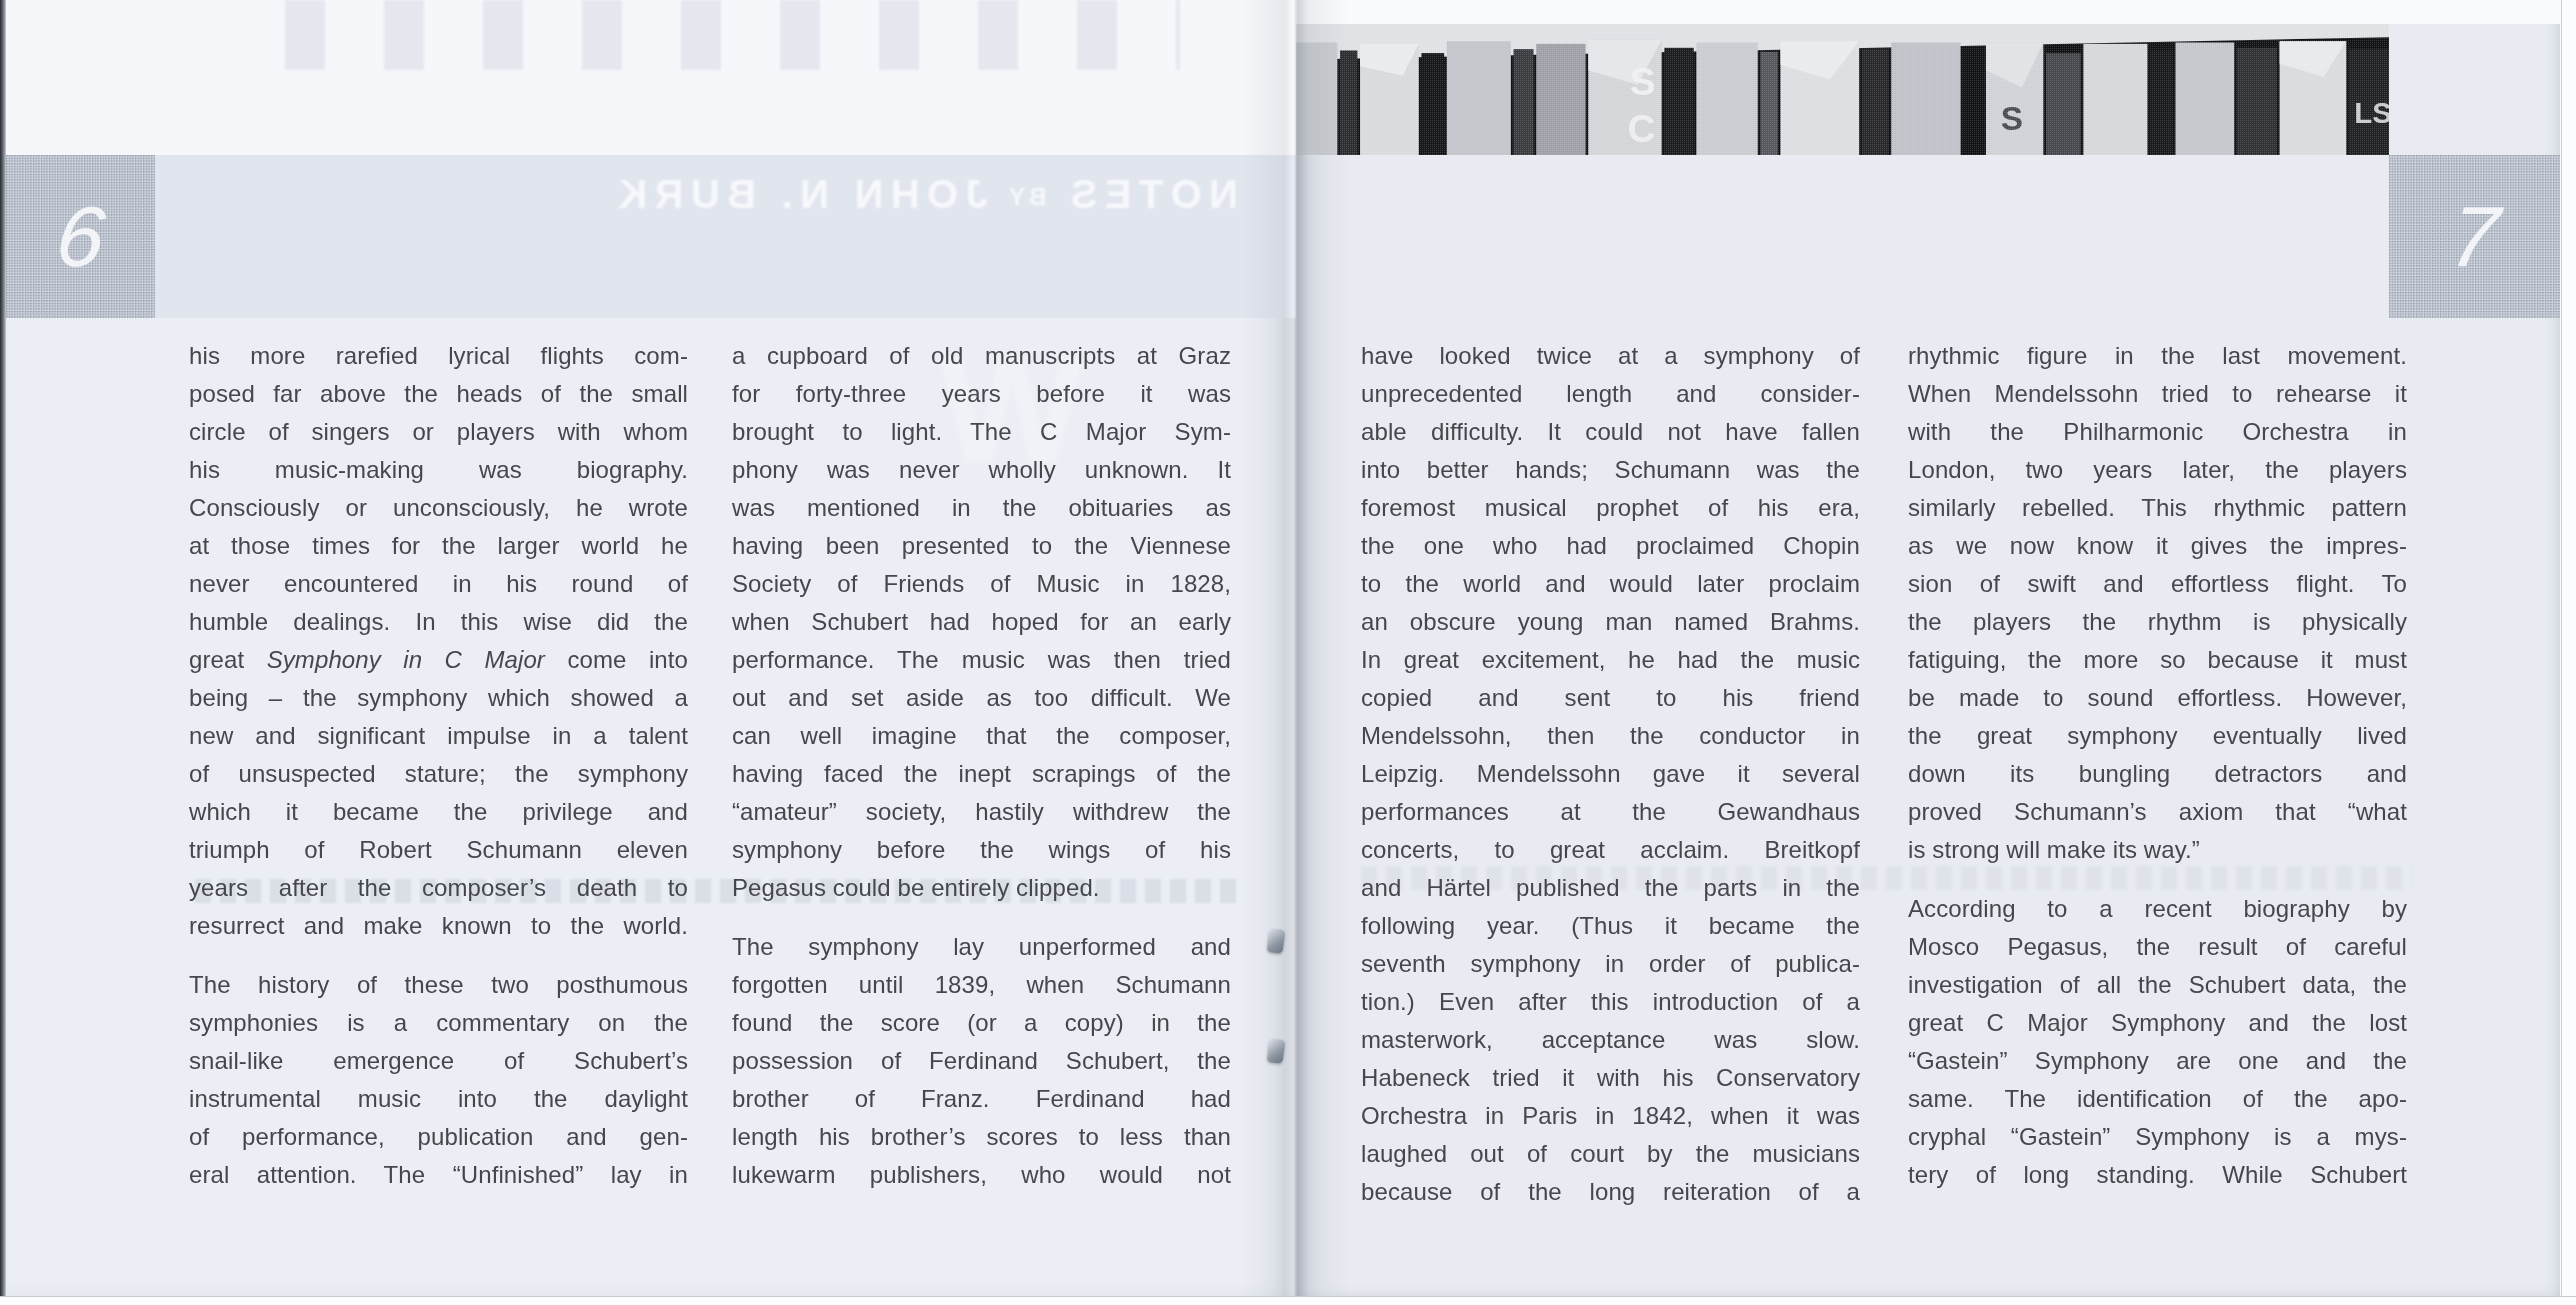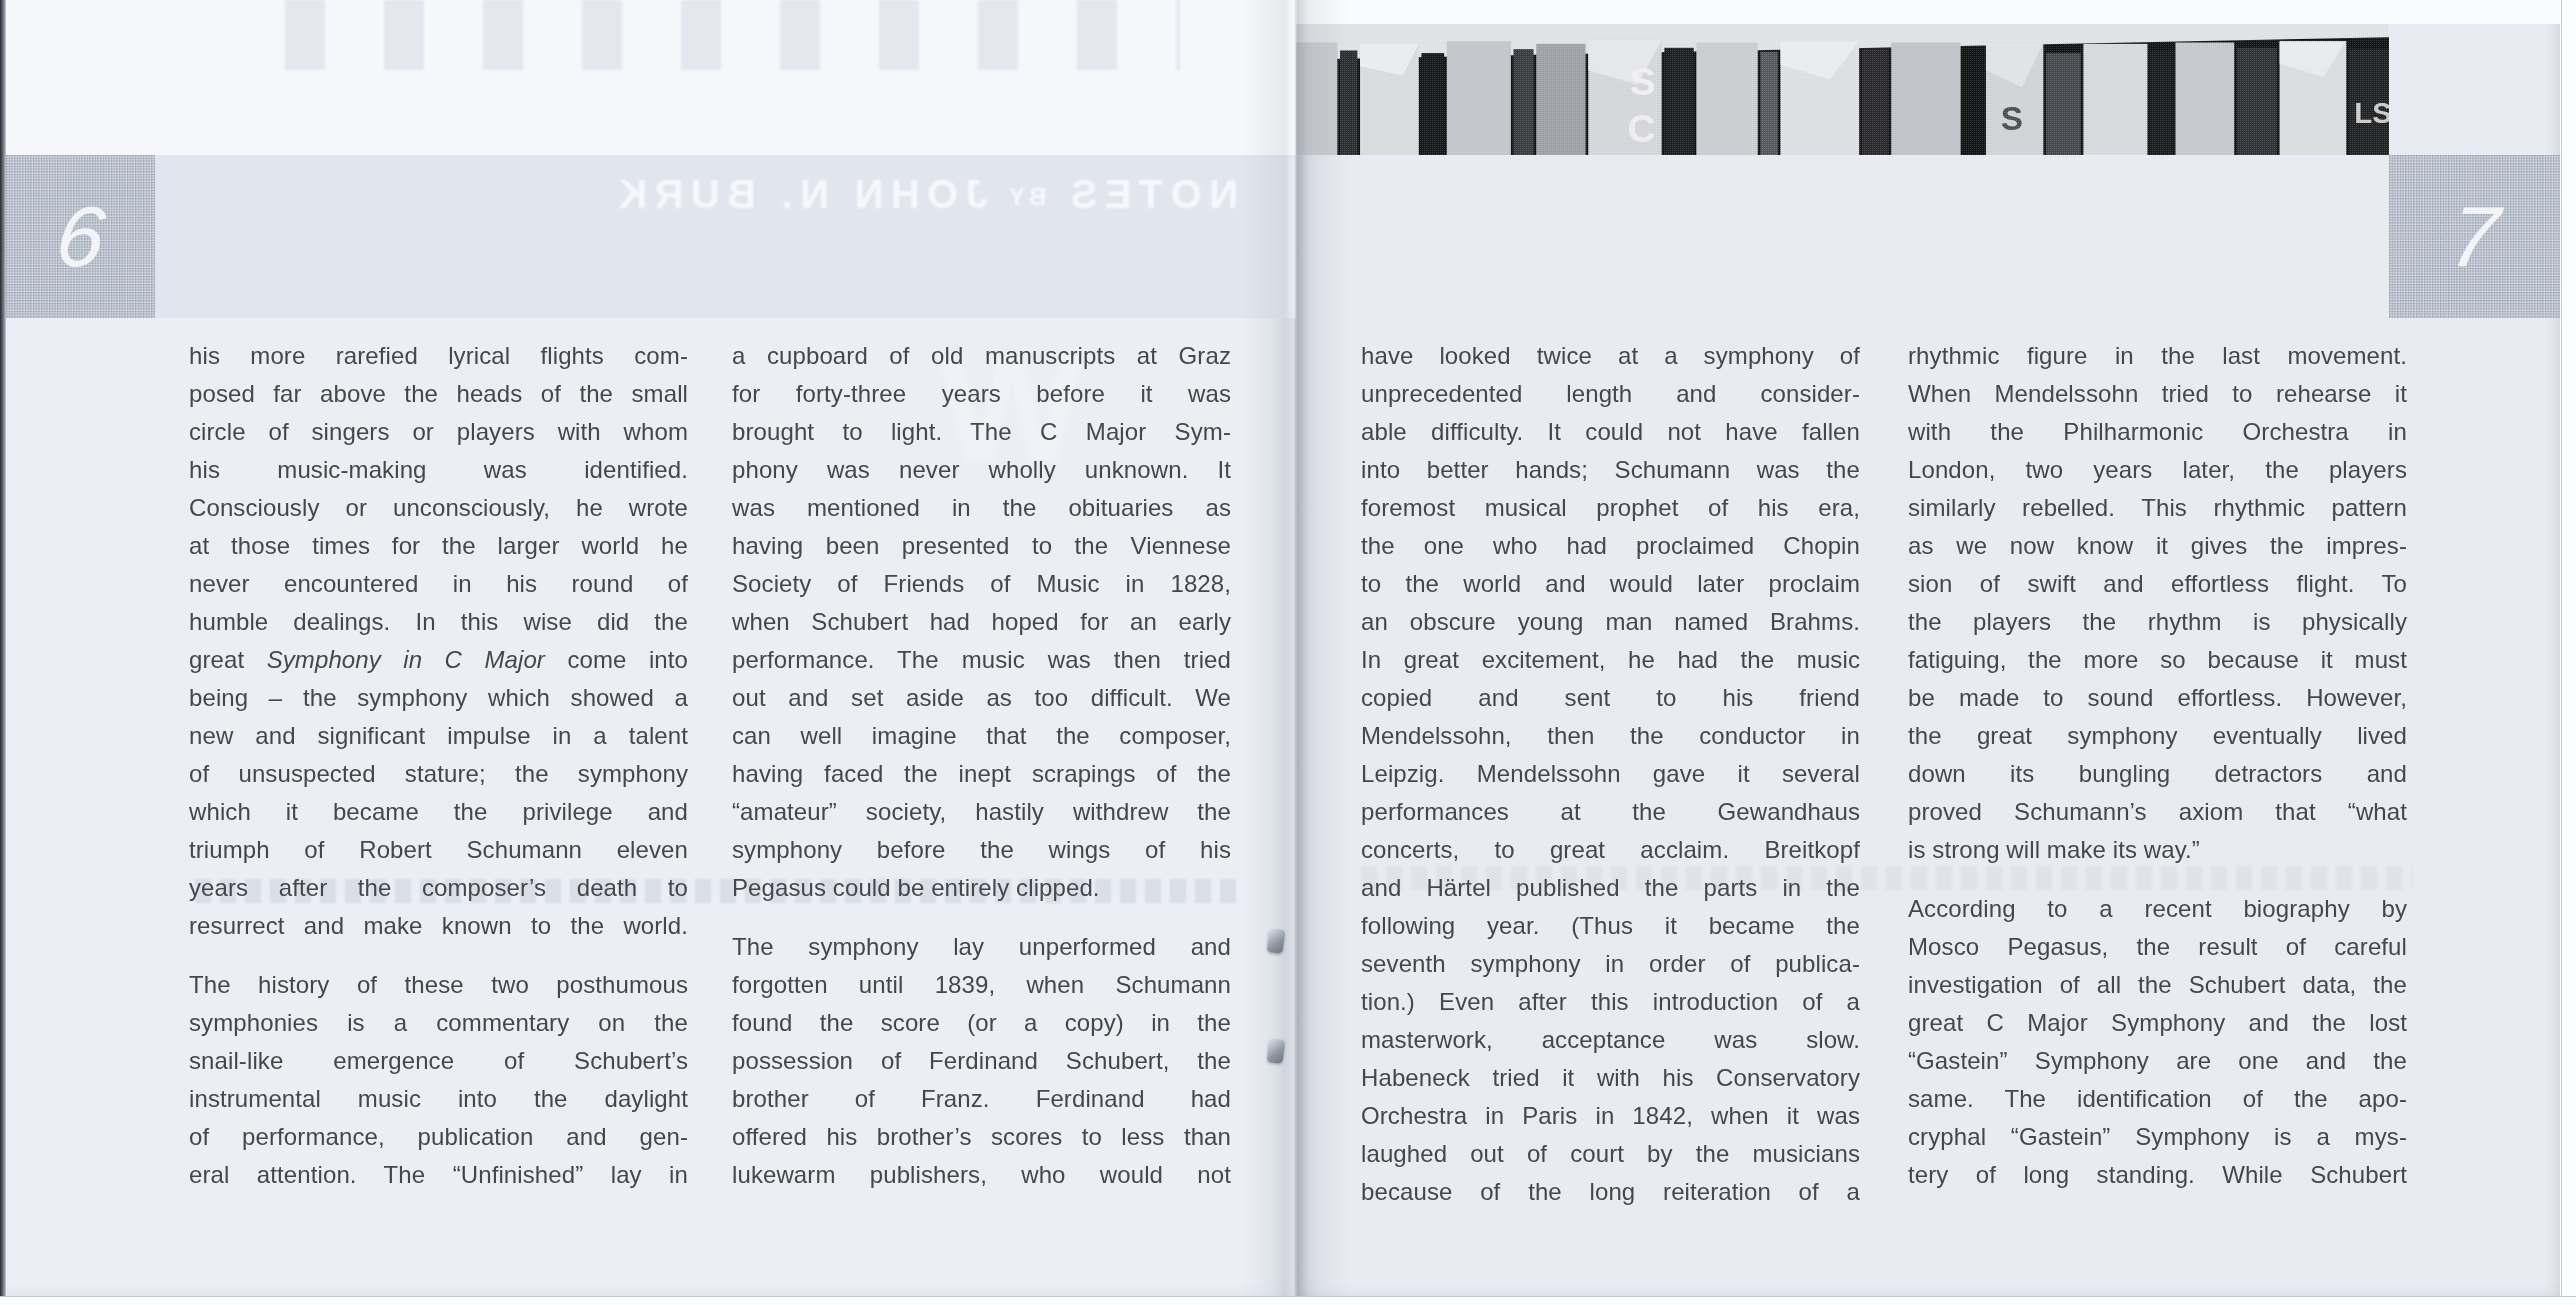--- a/index.html
+++ b/index.html
@@ -141,21 +141,21 @@
     <span class="tab-number">7</span>
   </div>
   <div class="ghost-line r"></div>
 </div>
 
 <div class="column col-0">
     <div class="para">
       <div class="line">his more rarefied lyrical flights com-</div>
       <div class="line">posed far above the heads of the small</div>
       <div class="line">circle of singers or players with whom</div>
-      <div class="line">his music-making was identified.</div>
+      <div class="line">his music-making was biography.</div>
       <div class="line">Consciously or unconsciously, he wrote</div>
       <div class="line">at those times for the larger world he</div>
       <div class="line">never encountered in his round of</div>
       <div class="line">humble dealings. In this wise did the</div>
       <div class="line">great <em>Symphony in C Major</em> come into</div>
       <div class="line">being – the symphony which showed a</div>
       <div class="line">new and significant impulse in a talent</div>
       <div class="line">of unsuspected stature; the symphony</div>
       <div class="line">which it became the privilege and</div>
       <div class="line">triumph of Robert Schumann eleven</div>
@@ -188,21 +188,21 @@
       <div class="line">“amateur” society, hastily withdrew the</div>
       <div class="line">symphony before the wings of his</div>
       <div class="line short">Pegasus could be entirely clipped.</div>
     </div>
     <div class="para">
       <div class="line">The symphony lay unperformed and</div>
       <div class="line">forgotten until 1839, when Schumann</div>
       <div class="line">found the score (or a copy) in the</div>
       <div class="line">possession of Ferdinand Schubert, the</div>
       <div class="line">brother of Franz. Ferdinand had</div>
-      <div class="line">offered his brother’s scores to less than</div>
+      <div class="line">length his brother’s scores to less than</div>
       <div class="line">lukewarm publishers, who would not</div>
     </div>
   </div>
 <div class="column col-2">
     <div class="para">
       <div class="line">have looked twice at a symphony of</div>
       <div class="line">unprecedented length and consider-</div>
       <div class="line">able difficulty. It could not have fallen</div>
       <div class="line">into better hands; Schumann was the</div>
       <div class="line">foremost musical prophet of his era,</div>

